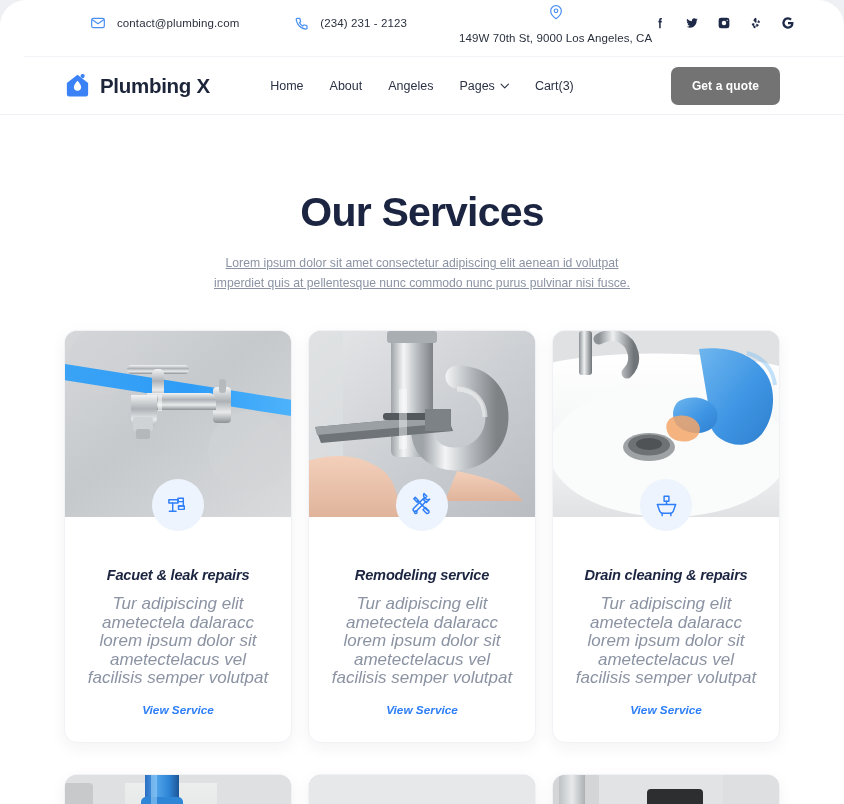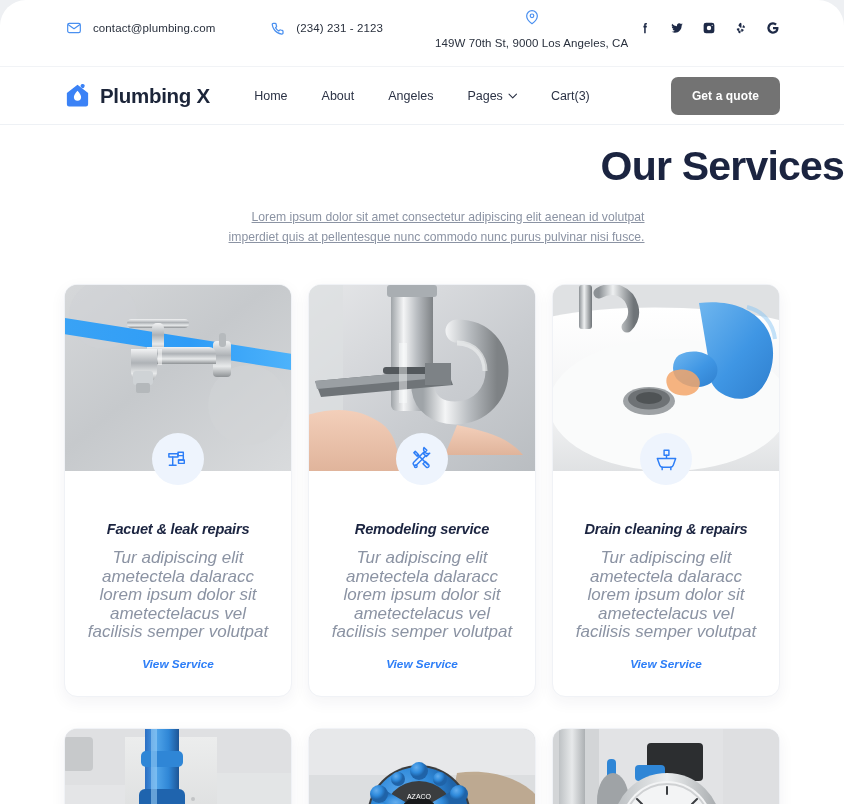--- a/index.html
+++ b/index.html
@@ -12,25 +12,26 @@
   .page {
     position: relative;
     width: 844px; height: 804px;
     background: #ffffff;
     border-radius: 26px 26px 0 0;
     overflow: hidden;
   }
 
   
   .topbar {
-    height: 67px;
+    height: 57px;
     display: flex;
     align-items: center;
     padding: 0 64px 10px 64px;
     border-bottom: 1px solid #f1f3f6;
+    margin-left: 24px;
   }
   .contact-group { display: flex; align-items: center; gap: 10px; margin-right: 52px; }
   .contact-group:nth-of-type(3) { margin-right: 0; flex-direction: column; }
   .ci {
     width: 19px; height: 19px;
     display: flex; align-items: center; justify-content: center;
     color: #4a90f0;
     flex: none;
   }
   .ci svg { width: 16px; height: 16px; display: block; }
@@ -68,21 +69,21 @@
     font-weight: bold;
     color: #1c2539;
     letter-spacing: -0.3px;
   }
   .nav-links {
     position: absolute;
     left: 50%;
     transform: translateX(-50%);
     display: flex;
     align-items: center;
-    gap: 34px;
+    gap: 26px;
   }
   .nav-link {
     font-size: 12.5px;
     color: #2b3245;
     white-space: nowrap;
     display: flex;
     align-items: center;
     gap: 5px;
     cursor: pointer;
   }
@@ -95,21 +96,21 @@
     font-weight: bold;
     border: none;
     border-radius: 7px;
     padding: 12px 21px;
     letter-spacing: .1px;
     cursor: pointer;
     font-family: "Liberation Sans", sans-serif;
   }
 
   
-  .section-head { text-align: right; padding-top: 19px; }
+  .section-head { text-align: center; padding-top: 75px; }
   .section-title {
     font-size: 41px;
     font-weight: bold;
     color: #1b2440;
     letter-spacing: -0.8px;
   }
   .section-sub {
     margin: 17px auto 0;
     width: 445px;
     font-size: 12.2px;

